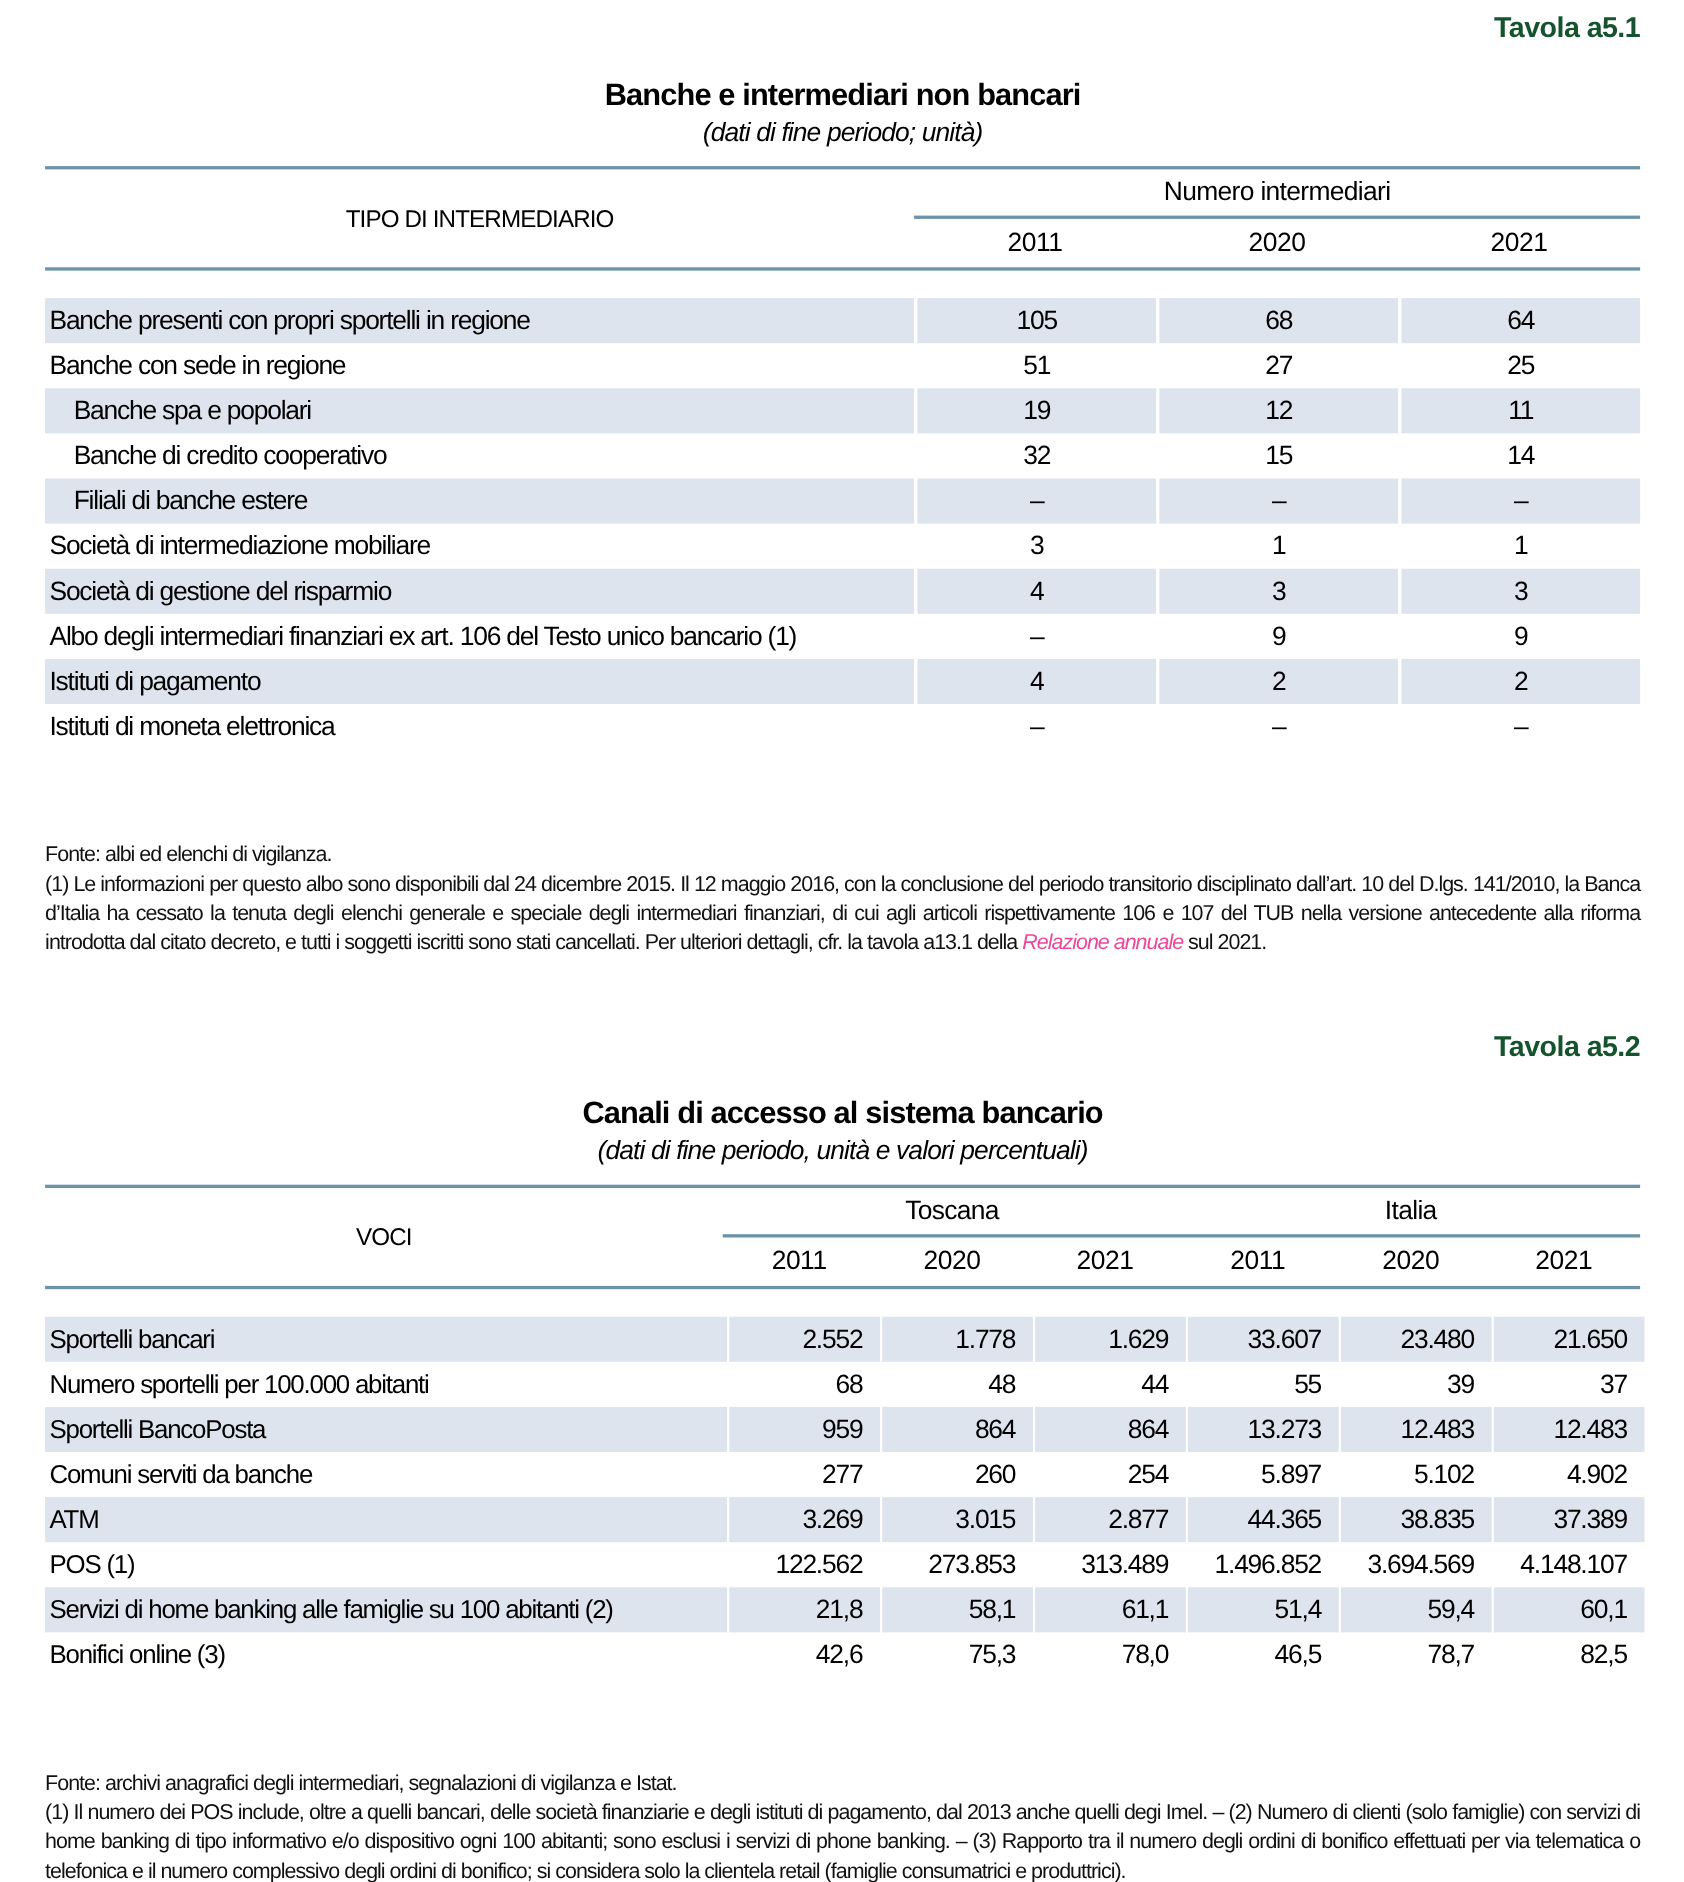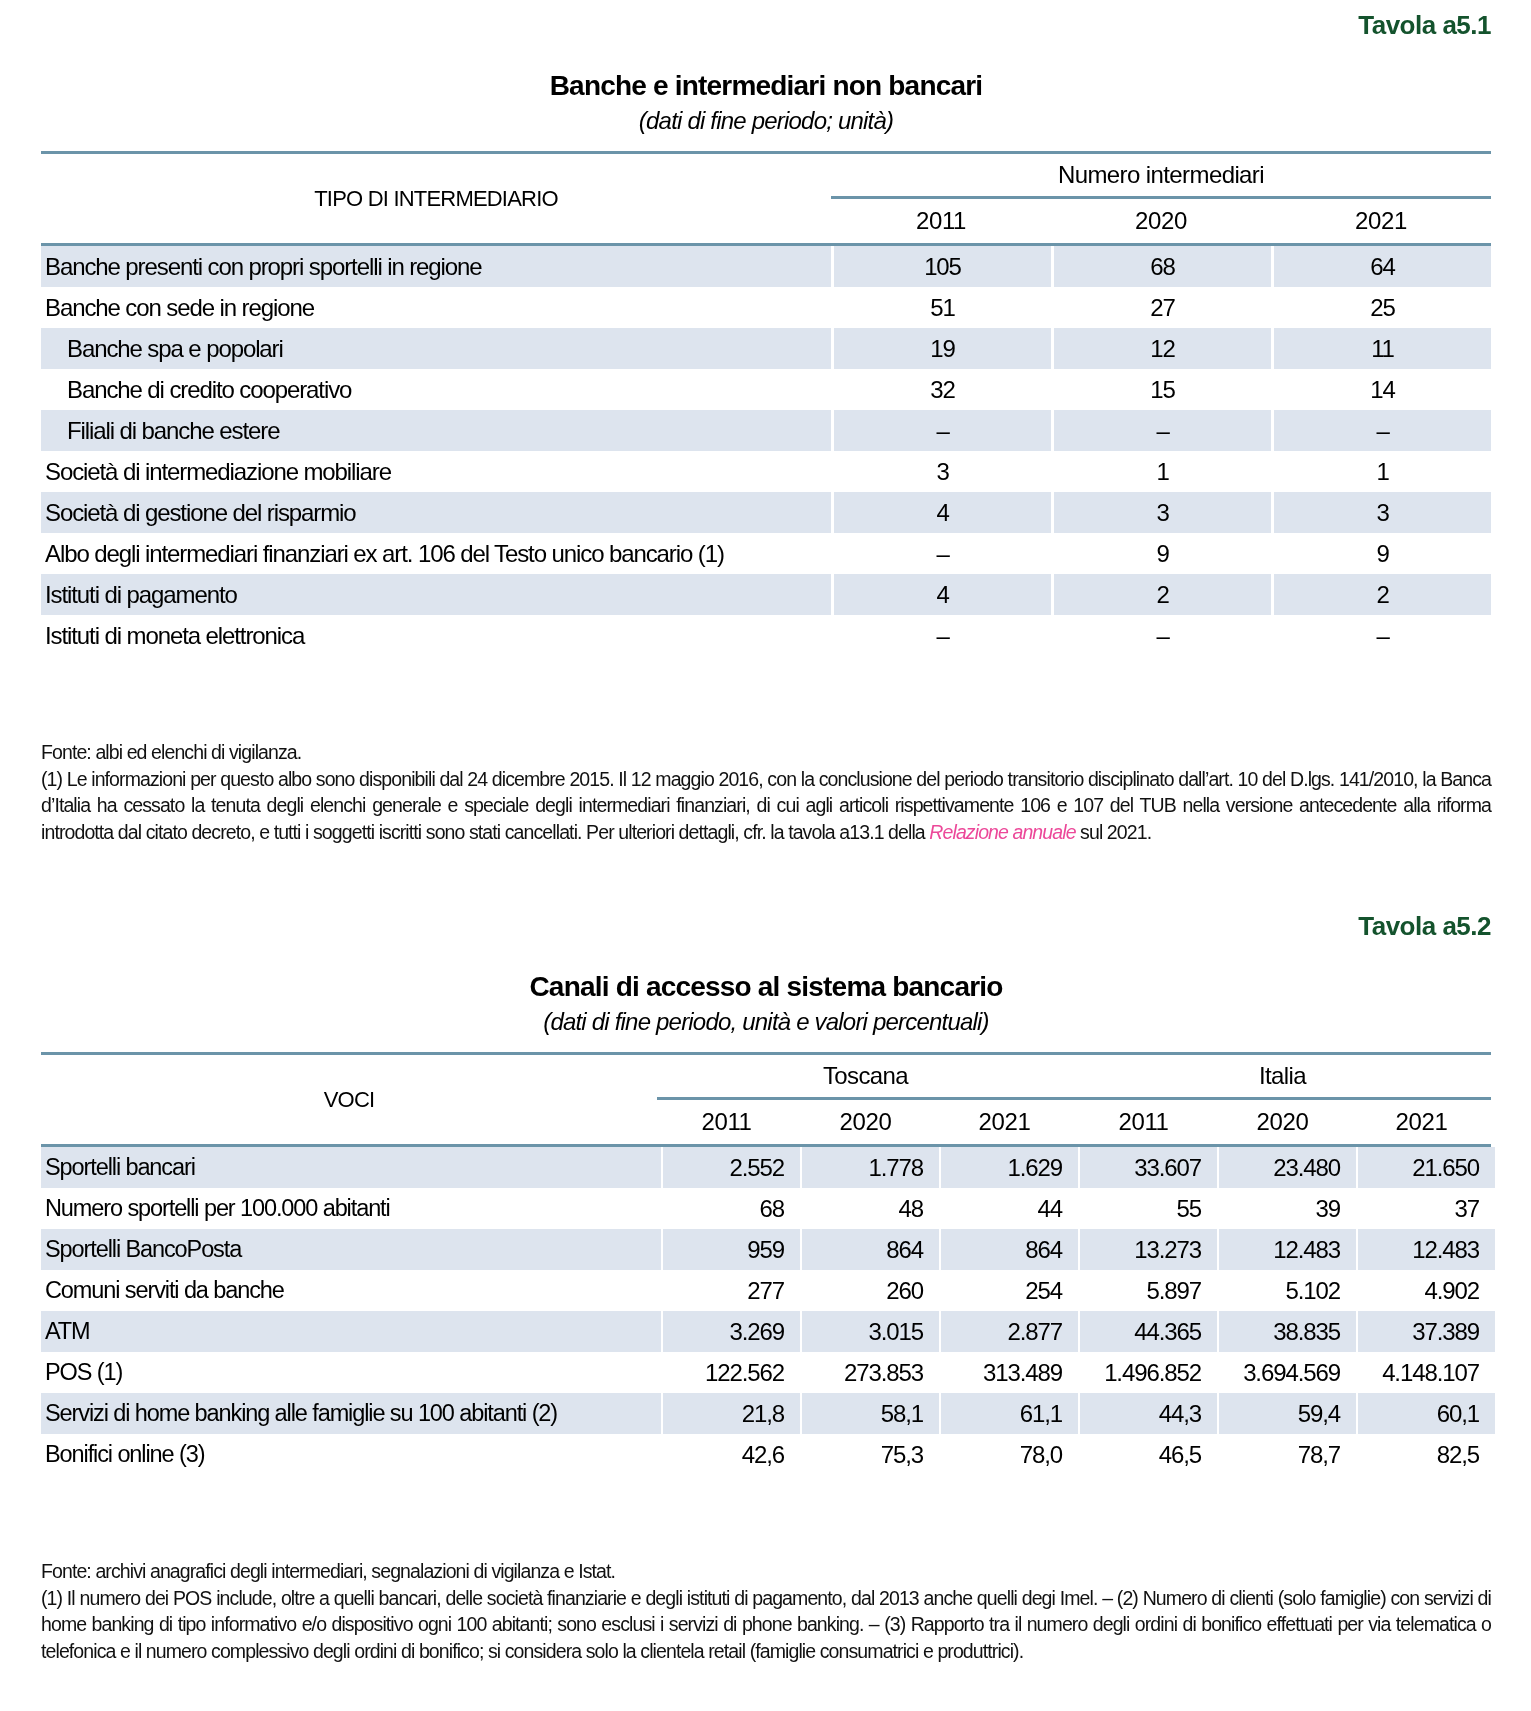--- a/index.html
+++ b/index.html
@@ -57,21 +57,21 @@
   .t1 .group-row{grid-template-columns:1fr;}
   .t2 .group-row{grid-template-columns:1fr 1fr;}
   .group-cell{text-align:center;font-size:24px;letter-spacing:-0.6px;}
   .group-rule{height:3px;background:#6b94a9;}
   .years-row{display:grid;height:44px;align-items:center;}
   .t1 .years-row{grid-template-columns:repeat(3,220px);}
   .t2 .years-row{grid-template-columns:repeat(6,139px);}
   .ycell{text-align:center;font-size:24px;letter-spacing:-0.4px;}
 
   
-  .tbody{}
+  .tbody{margin-top:25px;}
   .trow{display:grid;column-gap:3px;height:41px;}
   .t1 .trow{grid-template-columns:790px 217px 217px 217px;}
   .t2 .trow{grid-template-columns:620px 137px 137px 137px 137px 137px 137px;column-gap:2px;}
   .tbody .trow:nth-child(odd) .cell{background:#dde4ee;}
   .cell{
     display:flex;align-items:center;
     font-size:24px;letter-spacing:-1.1px;
     white-space:nowrap;
   }
   .cell.label{justify-content:flex-start;padding-left:4px;overflow:visible;}
@@ -274,21 +274,21 @@
           <div class="cell num">313.489</div>
           <div class="cell num">1.496.852</div>
           <div class="cell num">3.694.569</div>
           <div class="cell num">4.148.107</div>
         </div>
         <div class="trow">
           <div class="cell label">Servizi di home banking alle famiglie su 100 abitanti (2)</div>
           <div class="cell num">21,8</div>
           <div class="cell num">58,1</div>
           <div class="cell num">61,1</div>
-          <div class="cell num">44,3</div>
+          <div class="cell num">51,4</div>
           <div class="cell num">59,4</div>
           <div class="cell num">60,1</div>
         </div>
         <div class="trow">
           <div class="cell label">Bonifici online (3)</div>
           <div class="cell num">42,6</div>
           <div class="cell num">75,3</div>
           <div class="cell num">78,0</div>
           <div class="cell num">46,5</div>
           <div class="cell num">78,7</div>

